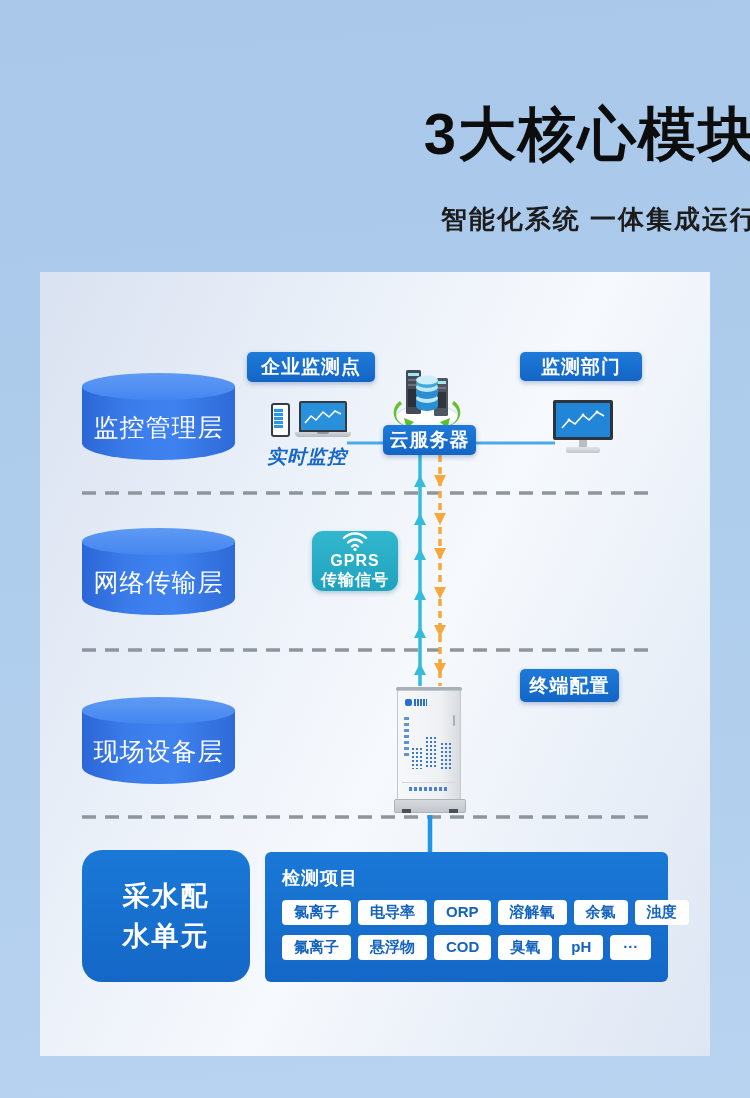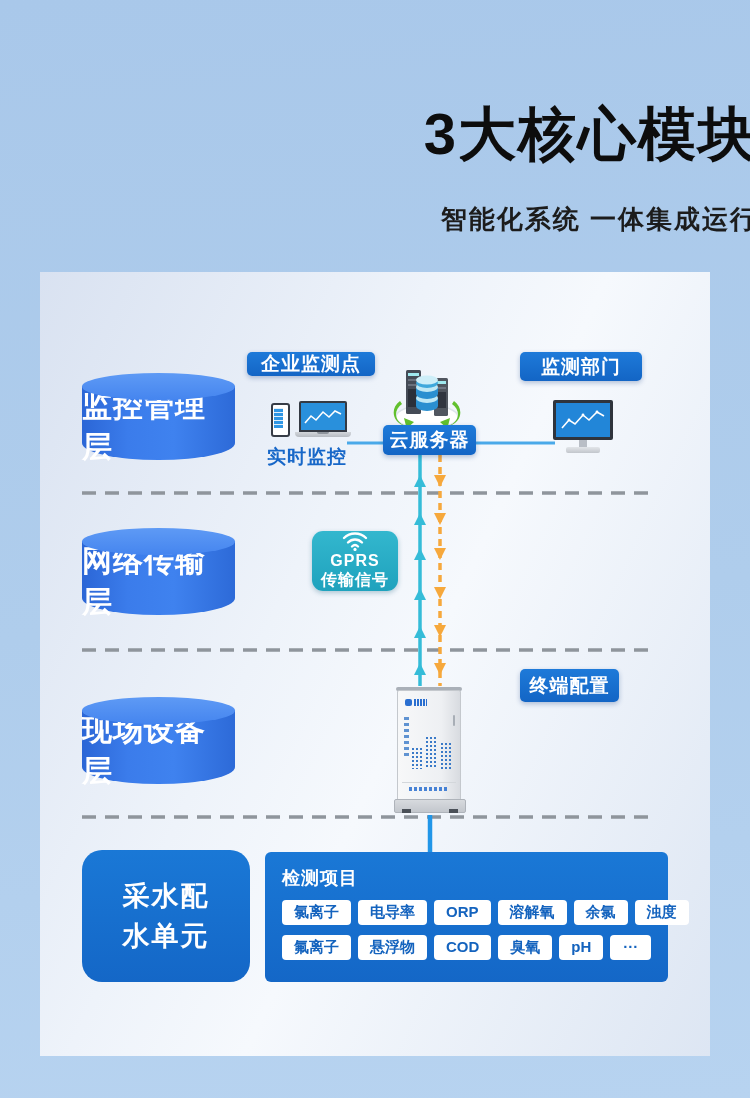--- a/index.html
+++ b/index.html
@@ -24,39 +24,39 @@
   .cyl-body{
     position:absolute;left:0;top:13px;width:153px;height:74px;
     background:linear-gradient(90deg,#2b66d6,#3b7ceb 30%,#3f82ef 60%,#2d6ad8);
     border-radius:0 0 76px 76px / 0 0 17px 17px;
     display:flex;align-items:center;justify-content:center;
   }
   .cyl-top{
     position:absolute;left:0;top:0;width:153px;height:27px;border-radius:50%;
     background:linear-gradient(180deg,#5e9af5,#4585ef);
   }
-  .cyl-label{color:#fff;font-size:30px;font-weight:700;letter-spacing:1px;padding-top:8px;}
+  .cyl-label{color:#fff;font-size:25px;font-weight:400;letter-spacing:1px;padding-top:8px;}
   
   .tag{
     display:flex;align-items:center;justify-content:center;
     background:linear-gradient(180deg,#1e7ad9,#1365c5);
     color:#fff;font-weight:700;font-size:19px;letter-spacing:1px;
     border-radius:5px;box-shadow:0 2px 5px rgba(20,60,130,.3);
   }
   
   .gprs{
     width:86px;height:60px;border-radius:11px;
     background:linear-gradient(180deg,#33b7ce,#1fa2bd);
     box-shadow:0 2px 5px rgba(20,90,120,.3);
     display:flex;flex-direction:column;align-items:center;justify-content:center;
     color:#fff;font-weight:700;text-align:center;
   }
   .gprs .l1{font-size:16px;letter-spacing:1px;margin-top:1px;}
   .gprs .l2{font-size:16px;letter-spacing:1px;}
-  .realtime-label{color:#1767c8;font-size:19px;font-weight:700;letter-spacing:1px;text-align:center;width:110px;}
+  .realtime-label{color:#1767c8;font-size:19px;font-weight:700;letter-spacing:1px;text-align:center;width:110px;font-style:italic;}
   
   .water-box{
     width:168px;height:132px;border-radius:20px;background:linear-gradient(180deg,#1a78d6,#1467c7);
     display:flex;flex-direction:column;align-items:center;justify-content:center;
     color:#fff;font-size:27px;font-weight:700;letter-spacing:2px;line-height:1.5;
   }
   .detect-box{
     width:403px;height:130px;border-radius:6px;background:linear-gradient(180deg,#1a78d6,#1467c7);
     box-sizing:border-box;padding:14px 17px 0 17px;color:#fff;
   }
@@ -145,21 +145,21 @@
     <line x1="390" y1="543" x2="390" y2="580" stroke="#2196e8" stroke-width="4.5"></line>
   </svg>
 
   <div class="node cylinder" style="left:42px;top:101px;height:89px;">
     <div class="cyl-body">
       <span class="cyl-label">监控管理层</span>
     </div>
     <div class="cyl-top"></div>
   </div>
 
-  <div class="node tag" style="left:207px;top:80px;width:128px;height:24px;">
+  <div class="node tag" style="left:207px;top:80px;width:128px;height:30px;">
     <span>企业监测点</span>
   </div>
 
   <div class="node devices" style="left:231px;top:129px;">
     <div class="phone">
         <div class="scr"></div>
       </div>
     <div class="laptop">
       <div class="lap-scr">
         <svg viewBox="0 0 44 27">

